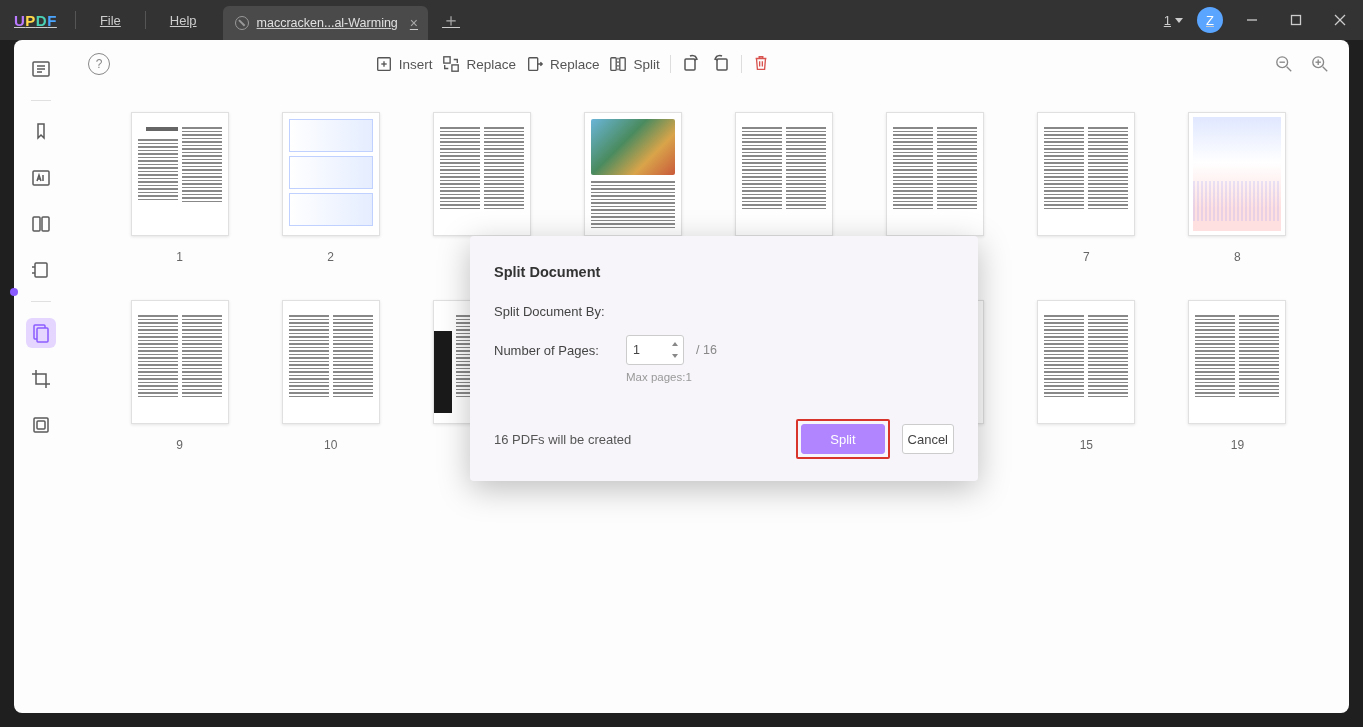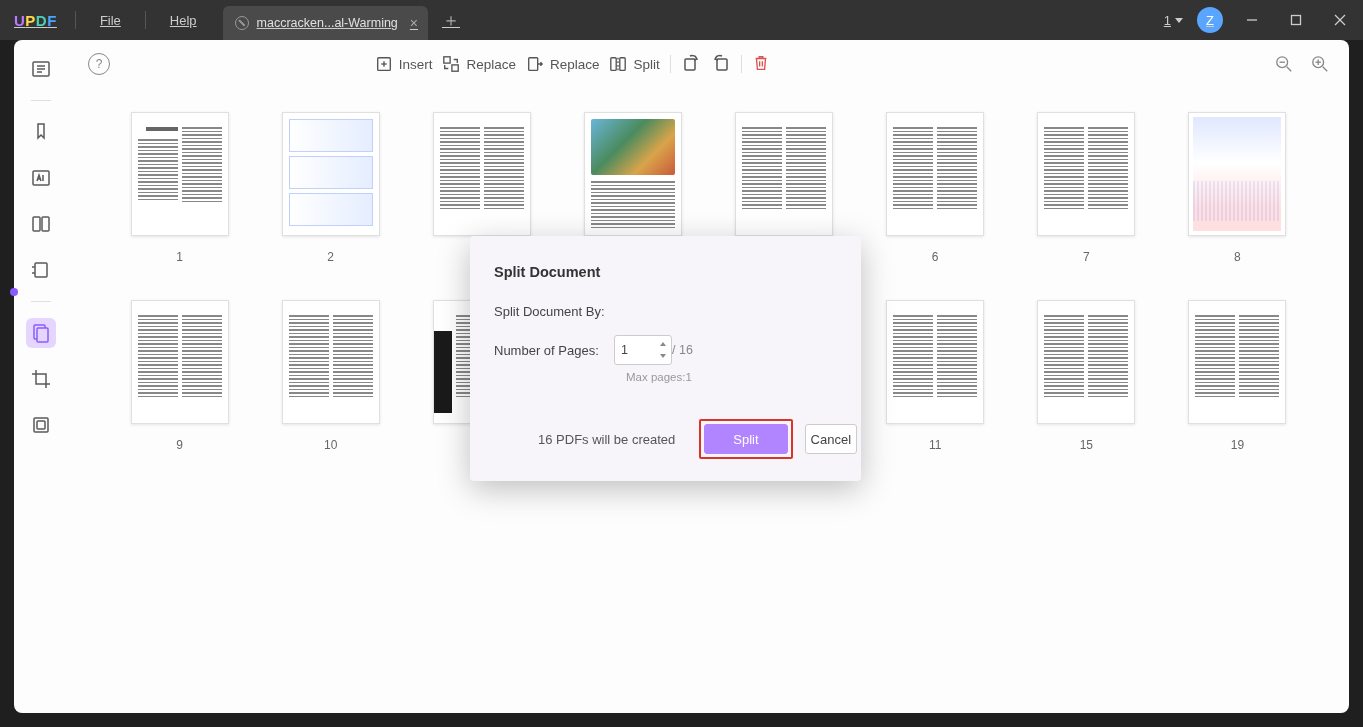--- a/index.html
+++ b/index.html
@@ -57,33 +57,33 @@
 .graphic { position:absolute; top:6px; left:6px; right:6px; height:56px; background:linear-gradient(135deg,#6ab5d9 0%, #4a8b5f 40%, #d9a44a 70%, #c95a3a 100%); border-radius:2px;}
 .chart-lines1 { position:absolute; inset:6px; }
 .chart-lines1 .band { height:30%; border:1px solid #c0d0ff; margin-bottom:4px; background:linear-gradient(90deg,transparent,#7aa5ff33);}
 .chart-lines2 { position:absolute; inset:4px; background:linear-gradient(180deg,#e0e8ff 0%, #fff 40%, #ffe0e0 80%);}
 .chart-lines2::after{content:"";position:absolute;bottom:10px;left:0;right:0;height:40px;background:
  repeating-linear-gradient(90deg,#5a6aff22 0 2px,transparent 2px 4px);}
 .dark-band { position:absolute; left:0; top:30px; width:18px; bottom:10px; background:#1a1a1a;}
 .txt-below { position:absolute; top:68px; left:6px; right:6px; bottom:6px;}
 .txt-below .l{height:1.5px;background:#888;margin-bottom:2px;}
 
-.dialog { position: absolute; left: 470px; top: 236px; width: 391px; background: #f7f5fa; border-radius: 4px; box-shadow: 0 8px 32px rgba(0,0,0,0.25); padding: 28px 24px 22px 24px; font-size: 13px; color: #444;}
+.dialog { position: absolute; left: 470px; top: 236px; width: 508px; background: #f7f5fa; border-radius: 4px; box-shadow: 0 8px 32px rgba(0,0,0,0.25); padding: 28px 24px 22px 24px; font-size: 13px; color: #444;}
 .dialog-title { font-weight: 600; font-size: 14.5px; color: #333; margin-bottom: 24px;}
-.dialog-row { display: flex; align-items: center; margin-bottom: 16px; gap: 0;}
+.dialog-row { display: flex; align-items: center; margin-bottom: 16px; gap: 12px;}
 .dialog-row label { width: 120px; }
 .select-box { flex: 1; height: 30px; background: #fff; border: 1px solid #e0e0e0; border-radius: 3px; padding: 0 10px; display: flex; align-items: center; color: #aaa; font-size: 12.5px;}
 .num-input { width: 58px; height: 30px; background: #fff; border: 1px solid #ccc; border-radius: 3px; padding: 0 6px; display: flex; align-items: center; font-size: 12.5px; position:relative;}
 .spinner { position:absolute; right:2px; top:2px; bottom:2px; width:12px;}
 .spinner .up,.spinner .down{height:50%;display:flex;align-items:center;justify-content:center;}
 .spinner .up::before{content:"";border-left:3px solid transparent;border-right:3px solid transparent;border-bottom:4px solid #888;}
 .spinner .down::before{content:"";border-left:3px solid transparent;border-right:3px solid transparent;border-top:4px solid #888;}
 .total-p { color:#888; font-size:12.5px;}
 .hint { font-size: 11.5px; color: #999; margin-left: 132px; margin-top: -10px; margin-bottom: 36px;}
-.dialog-footer { display: flex; align-items: center; gap: 12px; margin-left: 44px;}
+.dialog-footer { display: flex; align-items: center; gap: 12px;}
 .dialog-footer .info { flex: none; color: #555;}
 .dialog-footer .spacer{flex:1;}
 .btn { height: 30px; padding: 0 5px; border-radius: 3px; border: 1px solid #ccc; background: #fff; cursor: pointer; font-size: 13px; display:flex; align-items:center;}
 .btn-primary { background: #b185ff; color: #fff; border: 1px solid #b185ff; padding: 0 28px;}
 .highlight-box { border: 2.5px solid #d9342b; padding: 3px; border-radius: 2px;}
 </style>
 </head>
 <body>
 
 <div class="titlebar">

